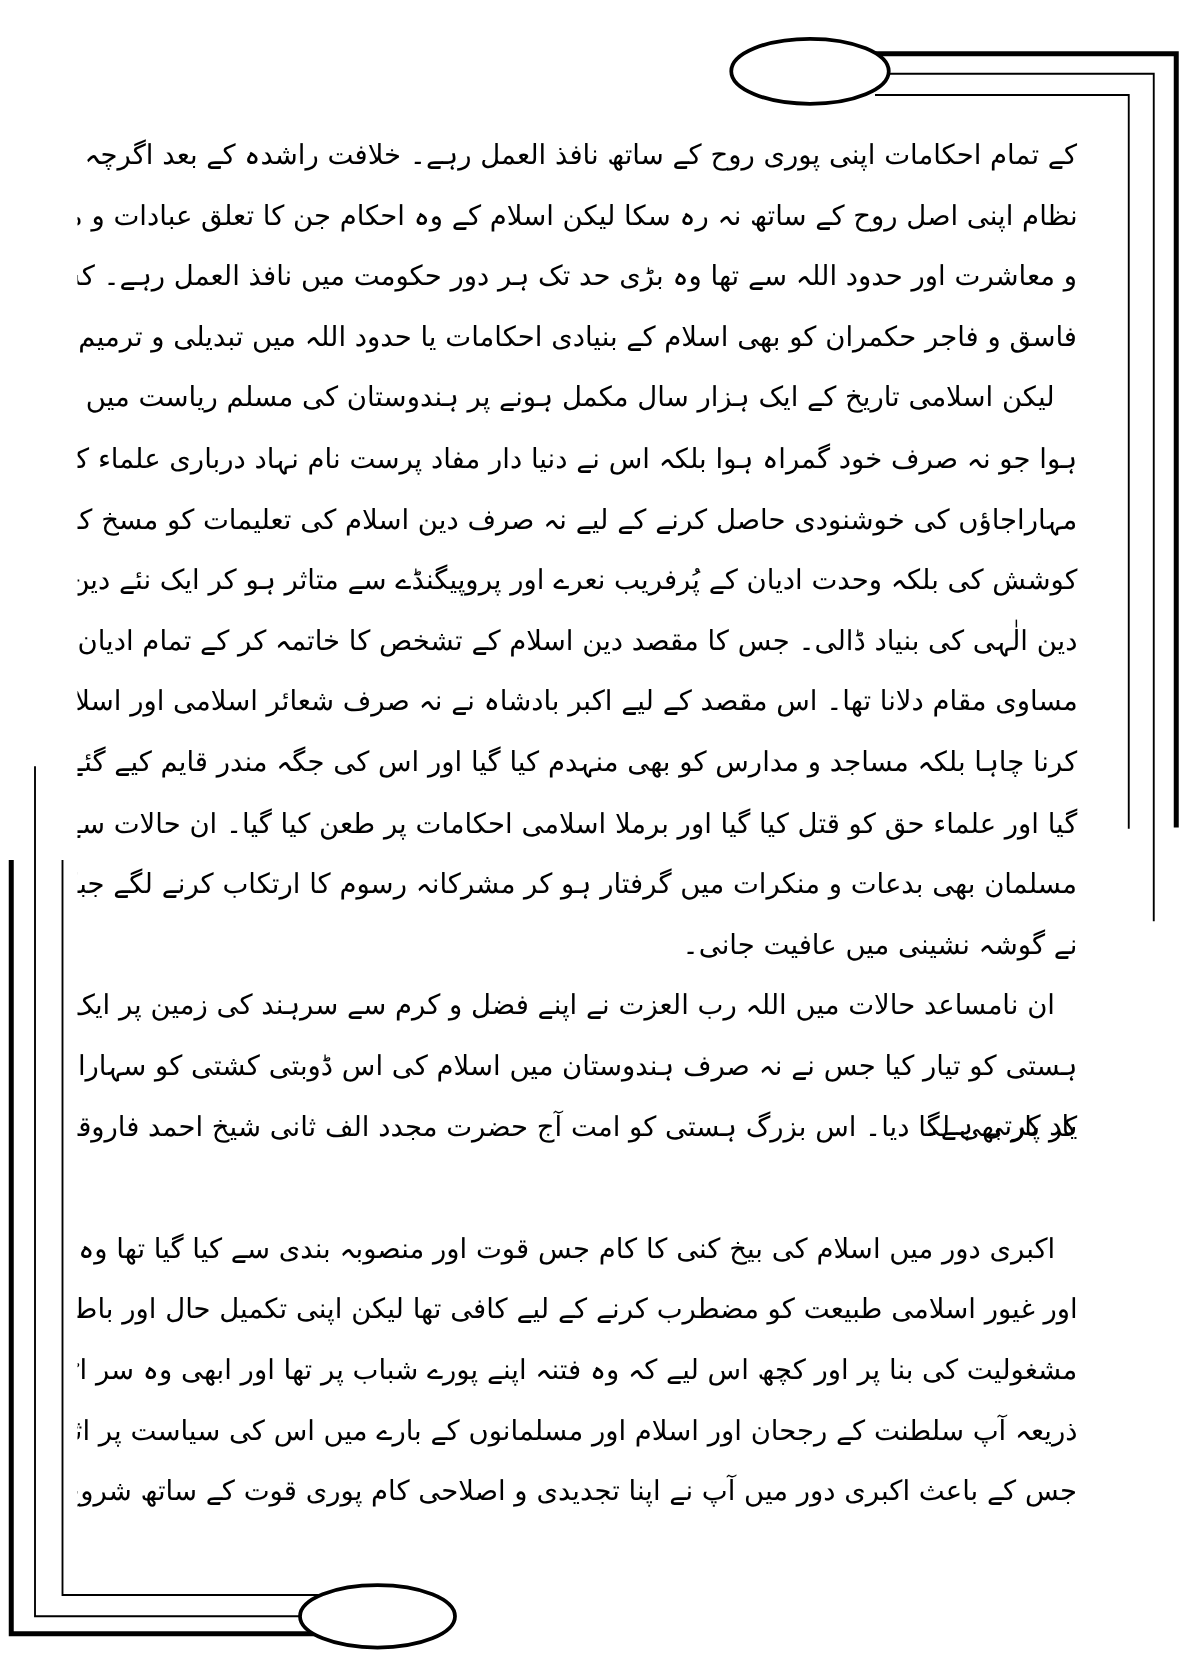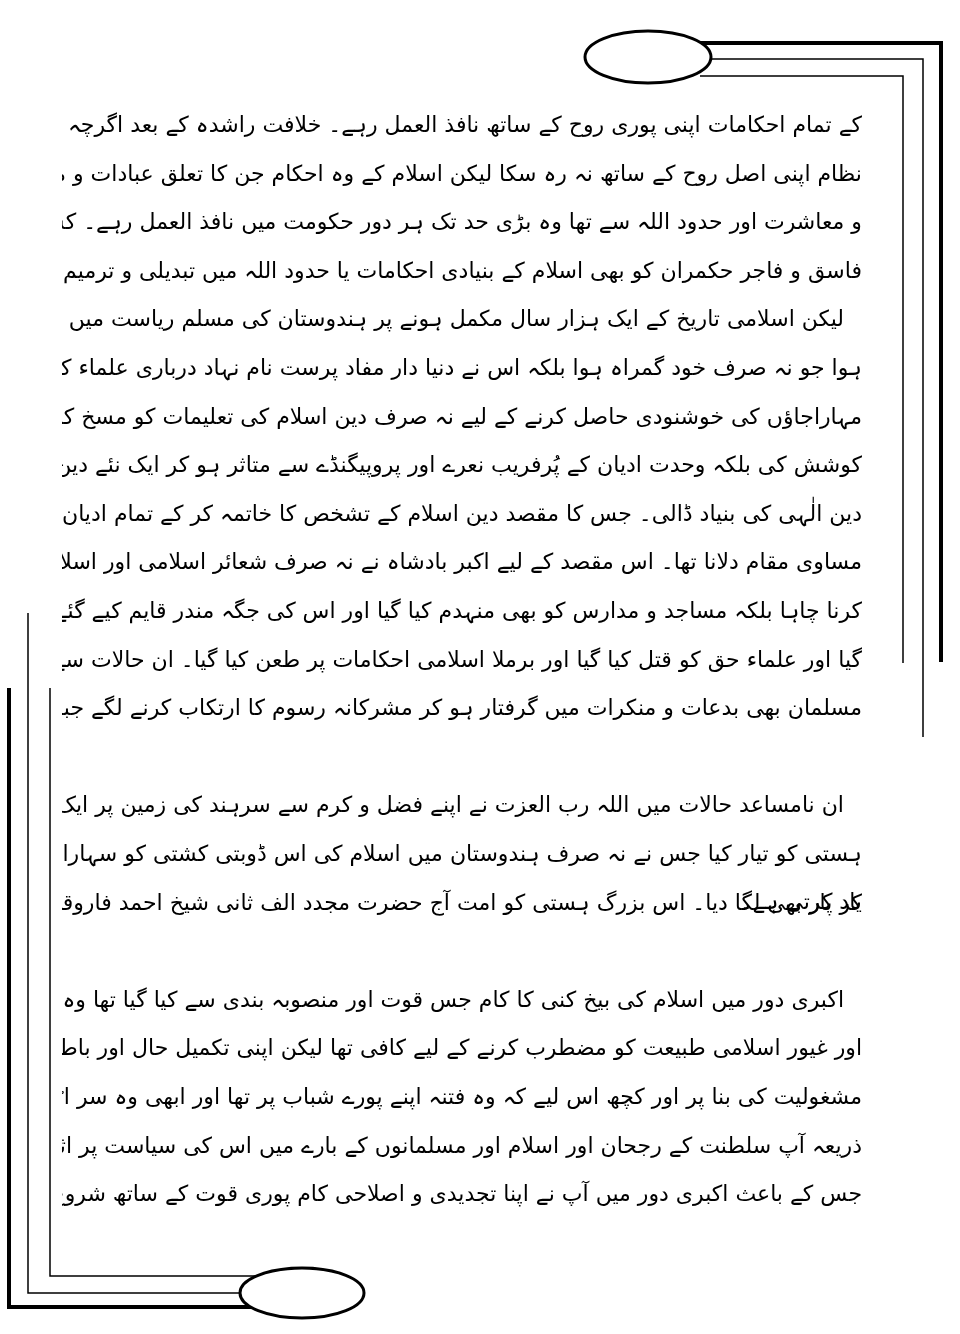--- a/index.html
+++ b/index.html
@@ -42,20 +42,21 @@
     <div class="line" style="top: 248.8px;">فاسق و فاجر حکمران کو بھی اسلام کے بنیادی احکامات یا حدود اللہ میں تبدیلی و ترمیم کرنے کی جرأت نہ ہو سکی۔</div>
     <div class="line indent" style="top: 297.4px;">لیکن اسلامی تاریخ کے ایک ہزار سال مکمل ہونے پر ہندوستان کی مسلم ریاست میں ایسا حکمران مسلط</div>
     <div class="line" style="top: 346px;">ہوا جو نہ صرف خود گمراہ ہوا بلکہ اس نے دنیا دار مفاد پرست نام نہاد درباری علماء کی ایما پر اور ہندو راجاؤں</div>
     <div class="line" style="top: 394.6px;">مہاراجاؤں کی خوشنودی حاصل کرنے کے لیے نہ صرف دین اسلام کی تعلیمات کو مسخ کرنے کی ناپاک</div>
     <div class="line" style="top: 443.2px;">کوشش کی بلکہ وحدت ادیان کے پُرفریب نعرے اور پروپیگنڈے سے متاثر ہو کر ایک نئے دین یعنی</div>
     <div class="line" style="top: 491.8px;">دین الٰہی کی بنیاد ڈالی۔ جس کا مقصد دین اسلام کے تشخص کا خاتمہ کر کے تمام ادیان باطلہ کو اسلام کے</div>
     <div class="line" style="top: 540.4px;">مساوی مقام دلانا تھا۔ اس مقصد کے لیے اکبر بادشاہ نے نہ صرف شعائر اسلامی اور اسلامی اقدار کا خاتمہ</div>
     <div class="line" style="top: 589px;">کرنا چاہا بلکہ مساجد و مدارس کو بھی منہدم کیا گیا اور اس کی جگہ مندر قایم کیے گئے۔ کافروں کی رسوم کو جاری کیا</div>
     <div class="line" style="top: 637.6px;">گیا اور علماء حق کو قتل کیا گیا اور برملا اسلامی احکامات پر طعن کیا گیا۔ ان حالات سے متاثر ہو کر بہت سے</div>
     <div class="line" style="top: 686.2px;">مسلمان بھی بدعات و منکرات میں گرفتار ہو کر مشرکانہ رسوم کا ارتکاب کرنے لگے جبکہ علماء حق و مشائخ عظام</div>
+    <div class="line short" style="top: 734.8px;">نے گوشہ نشینی میں عافیت جانی۔</div>
     <div class="line indent" style="top: 783.4px;">ان نامساعد حالات میں اللہ رب العزت نے اپنے فضل و کرم سے سرہند کی زمین پر ایک ایسی بزرگ</div>
     <div class="line" style="top: 832px;">ہستی کو تیار کیا جس نے نہ صرف ہندوستان میں اسلام کی اس ڈوبتی کشتی کو سہارا دیا بلکہ اسے بھنور سے نکال</div>
     <div class="line" style="top: 880.6px;">کر پار بھی لگا دیا۔ اس بزرگ ہستی کو امت آج حضرت مجدد الف ثانی شیخ احمد فاروقی سرہندی کے نام سے</div>
     <div class="line short" style="top: 880px;">یاد کرتی ہے۔</div>
     <div class="line indent" style="top: 977.8px;">اکبری دور میں اسلام کی بیخ کنی کا کام جس قوت اور منصوبہ بندی سے کیا گیا تھا وہ آپ کے دردمند دل</div>
     <div class="line" style="top: 1026.4px;">اور غیور اسلامی طبیعت کو مضطرب کرنے کے لیے کافی تھا لیکن اپنی تکمیل حال اور باطنی تیاریوں میں</div>
     <div class="line" style="top: 1075px;">مشغولیت کی بنا پر اور کچھ اس لیے کہ وہ فتنہ اپنے پورے شباب پر تھا اور ابھی وہ سر اٹھا نہیں آیا تھا جس کے</div>
     <div class="line" style="top: 1123.6px;">ذریعہ آپ سلطنت کے رجحان اور اسلام اور مسلمانوں کے بارے میں اس کی سیاست پر اثر انداز ہو سکیں</div>
     <div class="line" style="top: 1172.2px;">جس کے باعث اکبری دور میں آپ نے اپنا تجدیدی و اصلاحی کام پوری قوت کے ساتھ شروع نہیں فرمایا اگر</div>
   </div>

